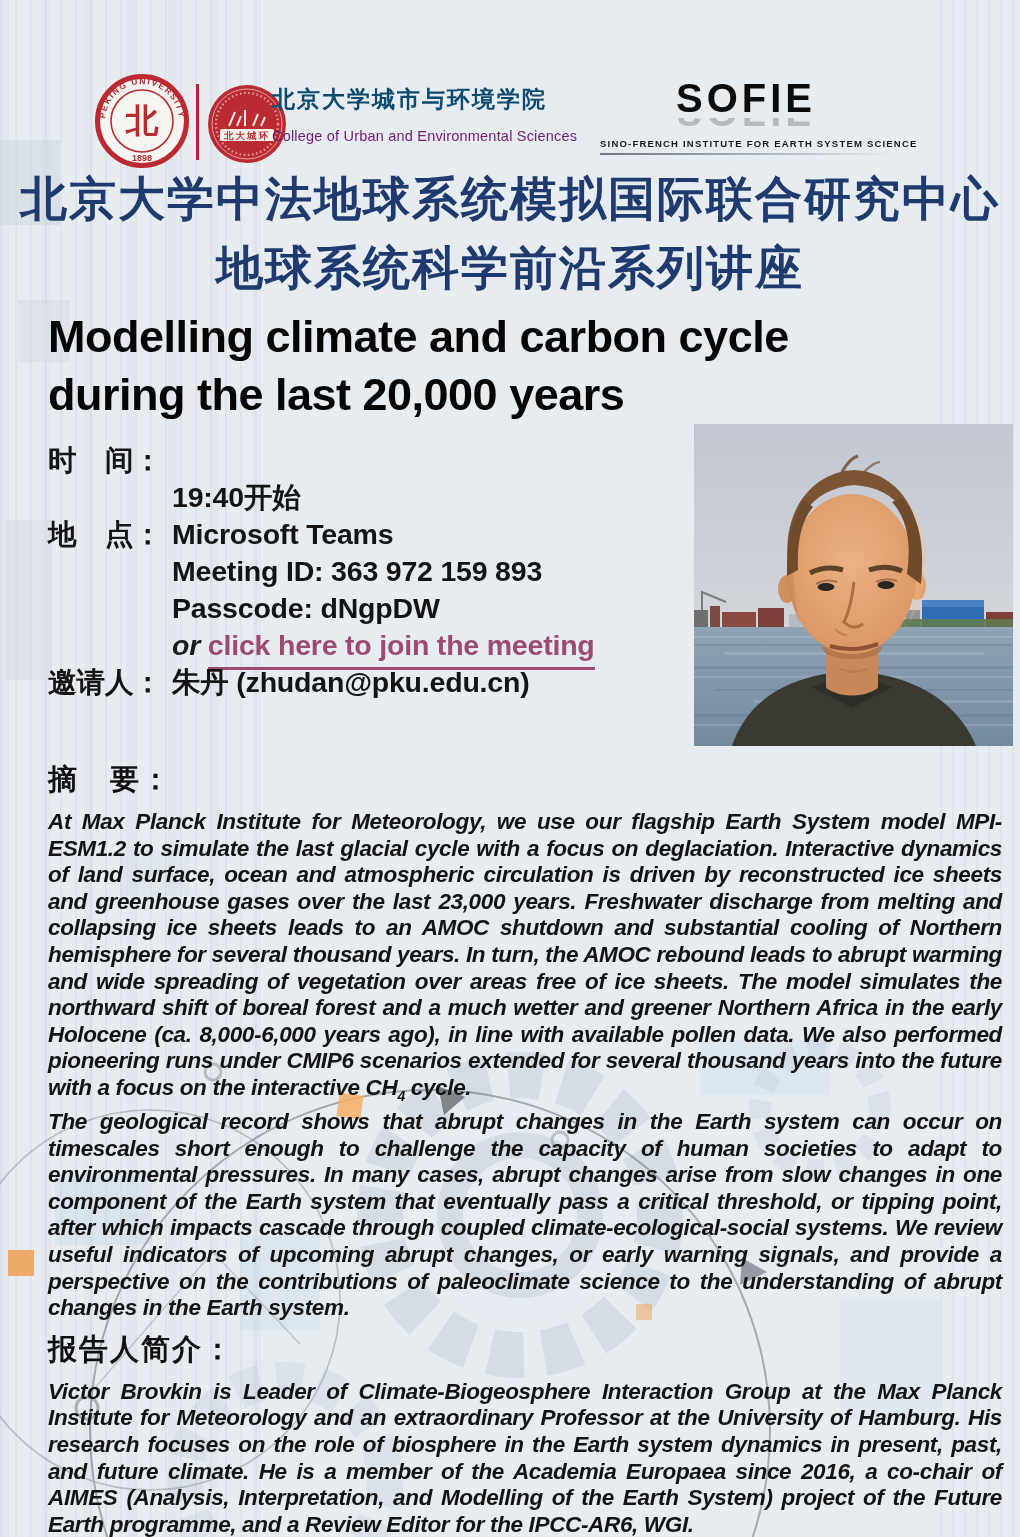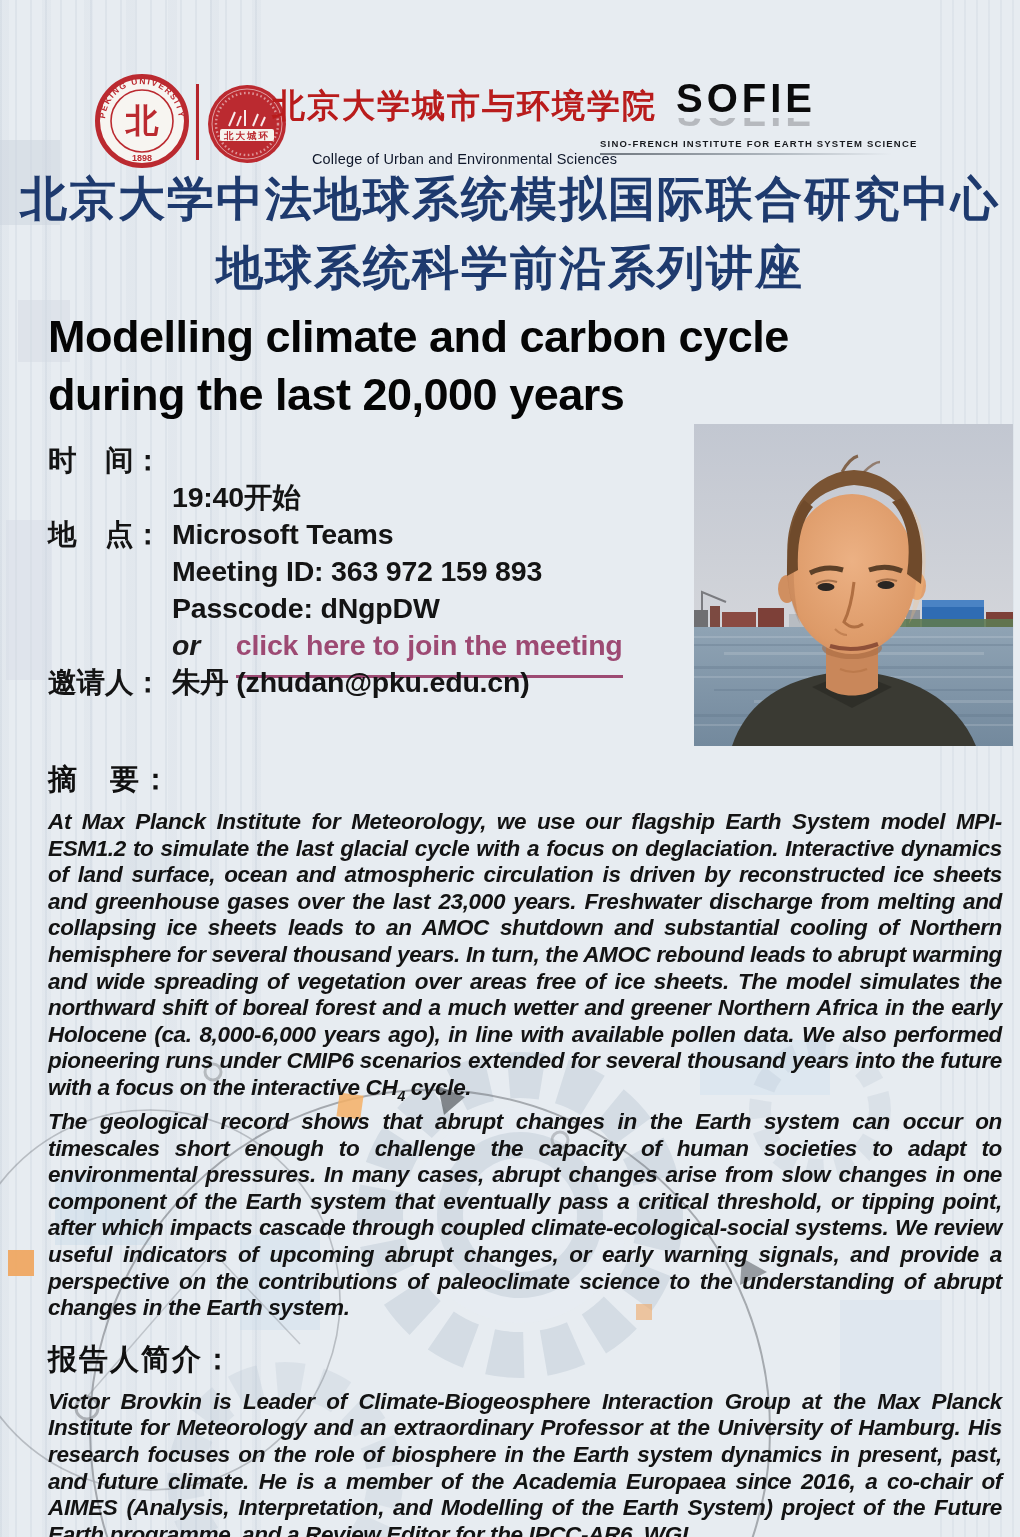--- a/index.html
+++ b/index.html
@@ -19,22 +19,22 @@
     position:absolute;right:0;top:0;width:80px;height:100%;z-index:0;pointer-events:none;
     background:repeating-linear-gradient(90deg, rgba(168,182,198,.14) 0 2px, transparent 2px 12px);
   }
   .content{position:absolute;inset:0;z-index:2;}
 
   
   .seal1{position:absolute;left:95px;top:74px;width:94px;height:94px;}
   .seal-divider{position:absolute;left:196px;top:84px;width:3px;height:76px;background:#b5242c;}
   .seal2{position:absolute;left:207px;top:84px;width:80px;height:80px;}
   .college{position:absolute;left:272px;top:84px;}
-  .college-cn{font-size:33px;font-weight:bold;color:#b91c1c;letter-spacing:2px;}
-  .college-en{font-size:14.5px;color:#0f172a;margin-top:22px;letter-spacing:.2px;text-align:center;}
+  .college-cn{font-size:23px;font-weight:bold;color:#0c4a6e;letter-spacing:2px;}
+  .college-en{font-size:14.5px;color:#701a75;margin-top:13px;letter-spacing:.2px;text-align:center;}
   .sofie{position:absolute;left:600px;top:78px;width:292px;text-align:center;}
   .sofie-word{font-size:40px;font-weight:bold;color:#0b0b0c;letter-spacing:4px;line-height:40px;}
   .sofie-reflection{height:14px;overflow:hidden;transform:scaleY(-1);opacity:.22;
     font-size:40px;font-weight:bold;color:#0b0b0c;letter-spacing:4px;line-height:40px;}
   .sofie-tagline{font-size:9.5px;font-weight:bold;color:#17191d;letter-spacing:1.2px;margin-top:6px;white-space:nowrap;}
   .sofie-line{height:2px;margin-top:4px;background:linear-gradient(to right,#6f767e,#aab2ba 55%,rgba(170,178,186,0));}
 
   
   .cn-title{position:absolute;left:0;right:0;text-align:center;font-weight:bold;color:#1e3a6e;
     font-size:47px;letter-spacing:2px;}
@@ -43,32 +43,32 @@
   .en-title{position:absolute;left:48px;top:308px;font-size:45px;font-weight:bold;color:#050505;
     line-height:58px;letter-spacing:-.5px;}
 
   
   .details{position:absolute;left:48px;top:442px;width:645px;}
   .drow{display:flex;align-items:baseline;font-size:28.5px;line-height:37px;
     font-weight:bold;color:#141414;letter-spacing:-.2px;}
   .dlabel{flex:0 0 124px;font-weight:bold;color:#141414;letter-spacing:0;}
   .cont{padding-left:124px;display:block;}
   .or-word{font-style:italic;color:#1a1a1a;margin-right:0;}
-  .join-link{color:#9d4a73;border-bottom:3px solid #9d4a73;padding-bottom:14px;cursor:pointer;margin-left:28px;}
+  .join-link{color:#9d4a73;border-bottom:3px solid #9d4a73;padding-bottom:6px;cursor:pointer;}
 
   
   .photo{position:absolute;left:694px;top:424px;width:319px;height:322px;}
 
   
   .textcol{position:absolute;left:48px;top:760px;width:954px;}
   .sec-heading{font-size:29px;font-weight:bold;color:#101010;letter-spacing:2px;margin:0 0 9px 0;}
   .para{font-size:22.5px;line-height:26.6px;font-weight:bold;color:#131313;
     text-align:justify;letter-spacing:-.35px;margin:0;font-style:italic;}
   .para sub{font-size:14px;}
-  .bio-heading{margin-top:18px;margin-bottom:9px;}
+  .bio-heading{margin-top:8px;margin-bottom:9px;}
 </style>
 </head>
 <body>
 
 <div class="stripes-left"></div>
 <div class="stripes-right"></div>
 
 <svg class="decor-layer" width="1020" height="1537" viewBox="0 0 1020 1537" aria-hidden="true">
   <rect x="0" y="140" width="60" height="85" fill="#ccd4dd" opacity=".5"></rect>
   <rect x="18" y="300" width="52" height="62" fill="#d2dae2" opacity=".45"></rect>

